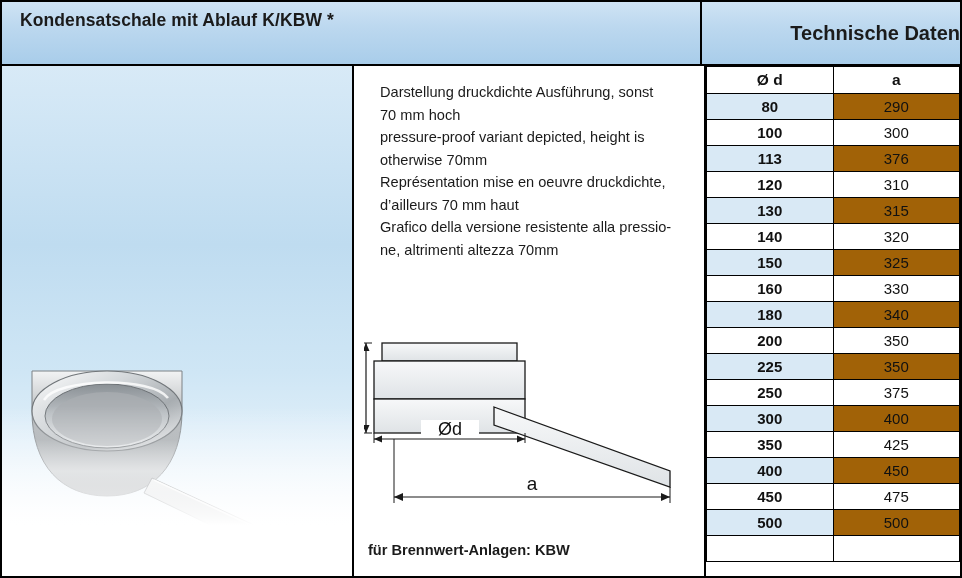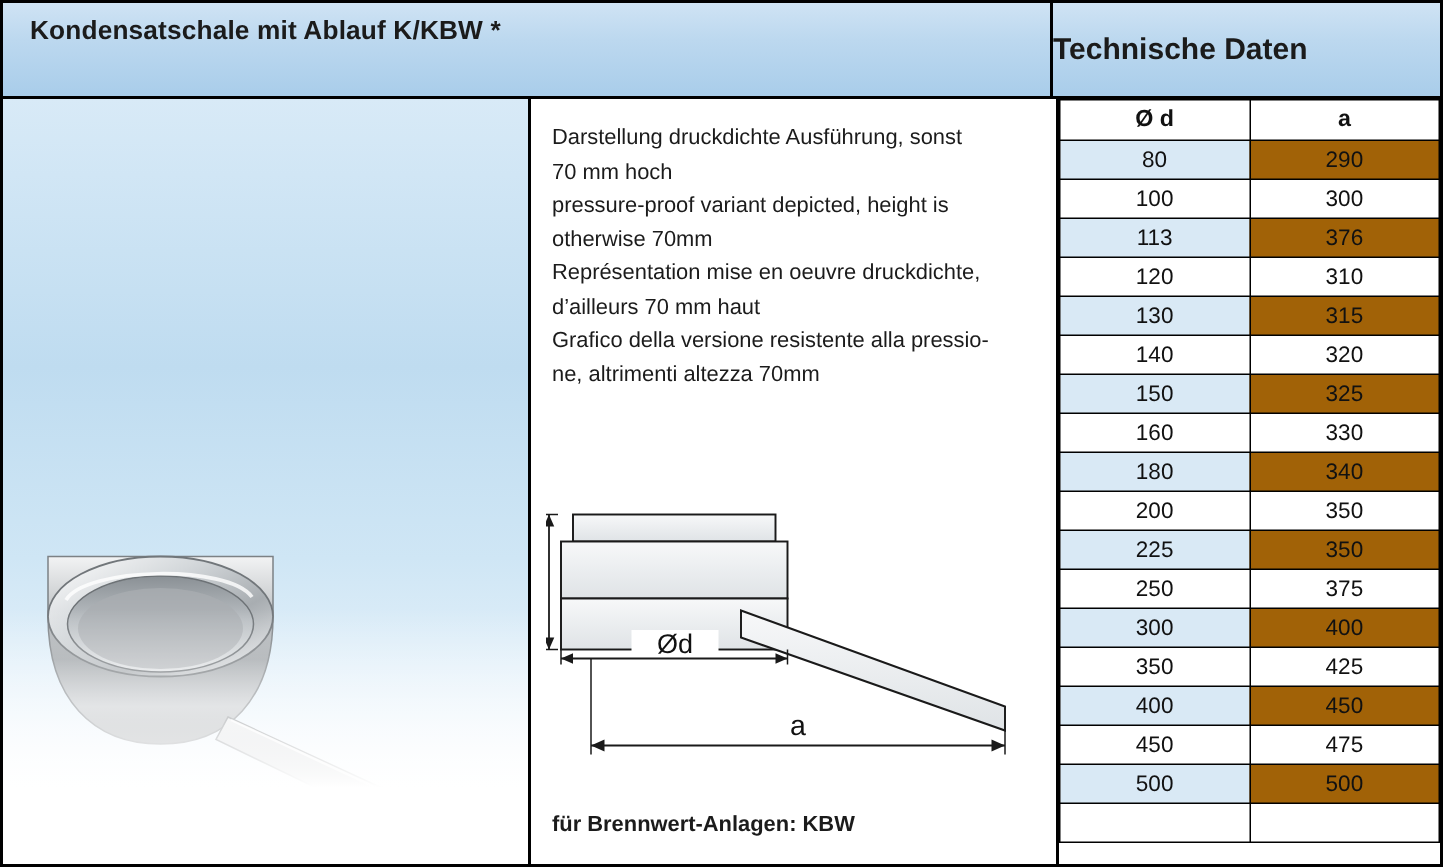--- a/index.html
+++ b/index.html
@@ -47,21 +47,21 @@
     letter-spacing: 0.1px;
   }
   .header-right {
     flex: 1;
     height: 64px;
     box-sizing: border-box;
     background: linear-gradient(to bottom, #cfe3f4 0%, #bcd8ef 40%, #a9cdea 100%);
     border-bottom: 2px solid #000;
     display: flex;
     align-items: center;
-    justify-content: flex-start;
+    justify-content: flex-end;
   }
   .tech-title {
     font-size: 20px;
     font-weight: bold;
     color: #1b1b1b;
   }
 
   
   .body {
     position: absolute;
@@ -89,21 +89,21 @@
   }
 
   
   .mid-col {
     width: 352px;
     height: 510px;
     box-sizing: border-box;
     border-right: 2px solid #000;
     position: relative;
     background: #fff;
-    padding: 16px 10px 0 14px;
+    padding: 16px 10px 0 26px;
   }
   .note {
     font-size: 14.6px;
     color: #1b1b1b;
     line-height: 21.5px;
   }
   .note p { margin: 0 0 1px 0; }
   .footnote {
     position: absolute;
     left: 14px;
@@ -132,21 +132,21 @@
     text-align: center;
     font-size: 15px;
     color: #111;
     padding: 0;
   }
   table.data th {
     font-weight: bold;
     font-size: 15.5px;
     height: 26px;
   }
-  table.data td.col-d { font-weight: normal; }
+  table.data td.col-d { font-weight: bold; }
   table.data tr.alt td.col-d { background: #d9e9f5; }
   table.data tr.alt td.col-a { background: #a16207; }
   table.data tr.blank td { height: 25px; }
 
   
   .drawing {
     position: absolute;
     left: 10px;
     top: 255px;
     width: 336px;

